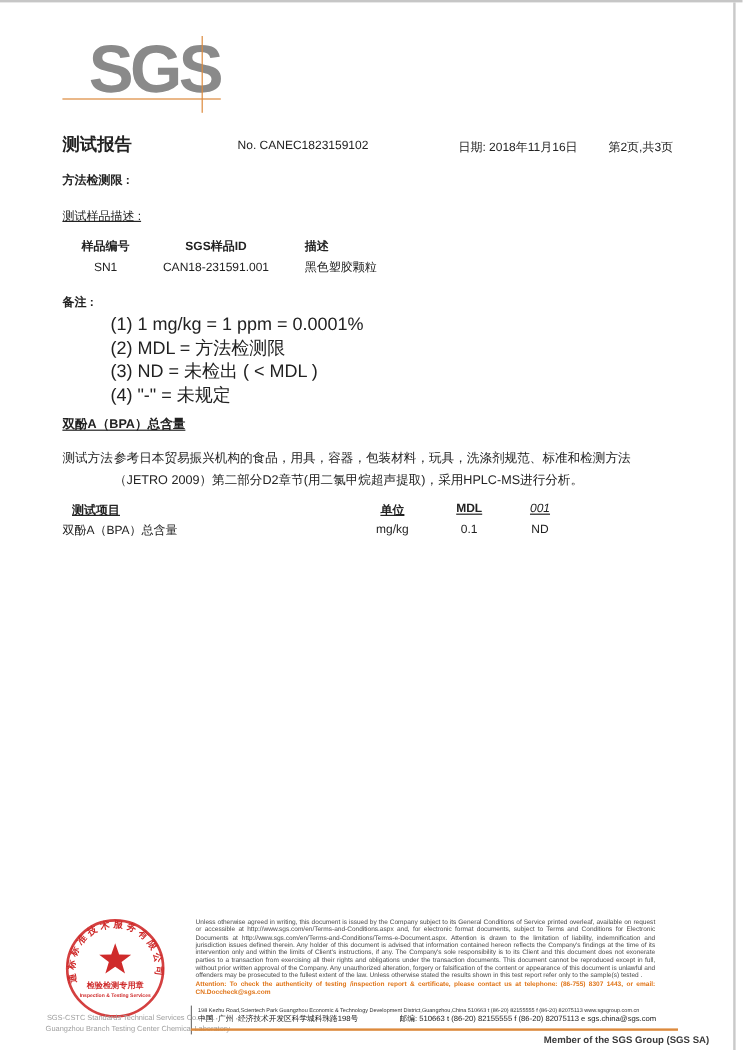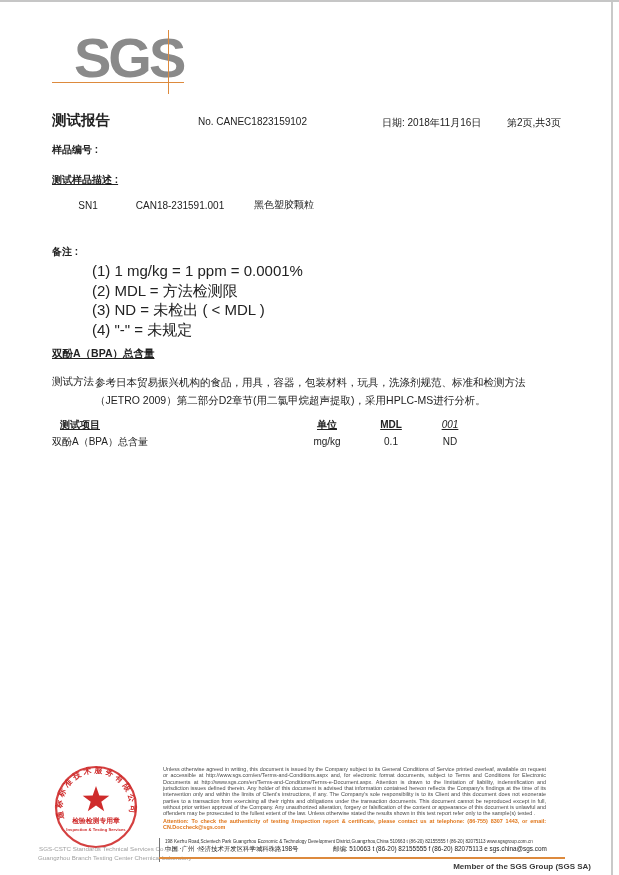--- a/index.html
+++ b/index.html
@@ -20,21 +20,21 @@
   .title{left:52px;top:111px;font-size:14.5px;font-weight:bold;}
   .meta{font-size:10px;}
   .report-no{left:198px;top:116px;}
   .date{left:382px;top:116px;}
   .pages{left:507px;top:116px;}
 
   .b{font-weight:bold;}
   .u{text-decoration:underline;}
 
   .result-heading{left:52px;top:143px;font-size:10px;font-weight:bold;}
-  .sample-desc-heading{left:52px;top:173px;font-size:10px;font-weight:bold;text-decoration:underline;}
+  .sample-desc-heading{left:52px;top:173px;font-size:10px;font-weight:normal;text-decoration:underline;}
 
   .sample-table{left:52px;top:196px;font-size:10px;}
   .sample-table .row{display:flex;height:18px;align-items:center;}
   .sample-table .c1{width:72px;text-align:center;}
   .sample-table .c2{width:112px;text-align:center;}
   .sample-table .c3{padding-left:18px;text-align:left;}
 
   .notes-label{left:52px;top:245px;font-size:10px;font-weight:bold;}
   .notes{left:92px;top:261px;font-size:15px;line-height:19.7px;}
 
@@ -76,24 +76,29 @@
     <span class="sgs">SGS</span>
     <div class="hline"></div>
     <div class="vline"></div>
   </div>
 
   <div class="abs title">测试报告</div>
   <div class="abs meta report-no">No. CANEC1823159102</div>
   <div class="abs meta date">日期: 2018年11月16日</div>
   <div class="abs meta pages">第2页,共3页</div>
 
-  <div class="abs result-heading">样品编号 :</div>
+  <div class="abs result-heading">方法检测限 :</div>
   <div class="abs sample-desc-heading">测试样品描述 :</div>
 
   <div class="abs sample-table">
+    <div class="row b">
+      <div class="c1">样品编号</div>
+      <div class="c2">SGS样品ID</div>
+      <div class="c3">描述</div>
+    </div>
     <div class="row">
       <div class="c1">SN1</div>
       <div class="c2">CAN18-231591.001</div>
       <div class="c3">黑色塑胶颗粒</div>
     </div>
   </div>
 
   <div class="abs notes-label">备注 :</div>
   <div class="abs notes">
     <div>(1) 1 mg/kg = 1 ppm = 0.0001%</div>

